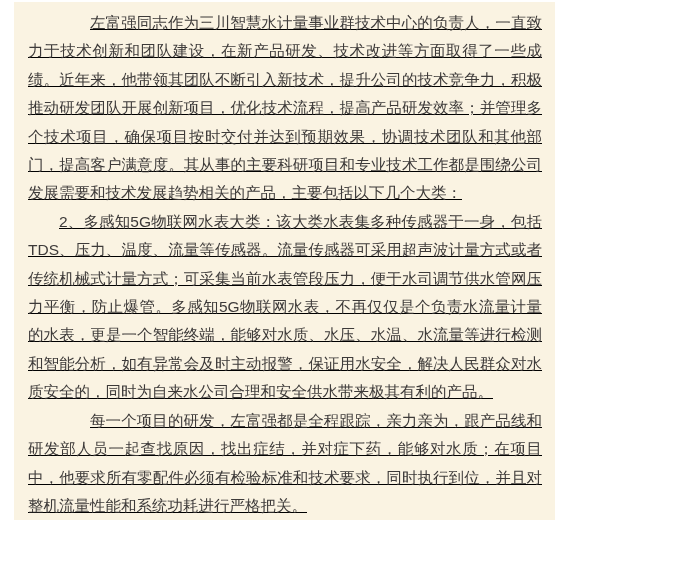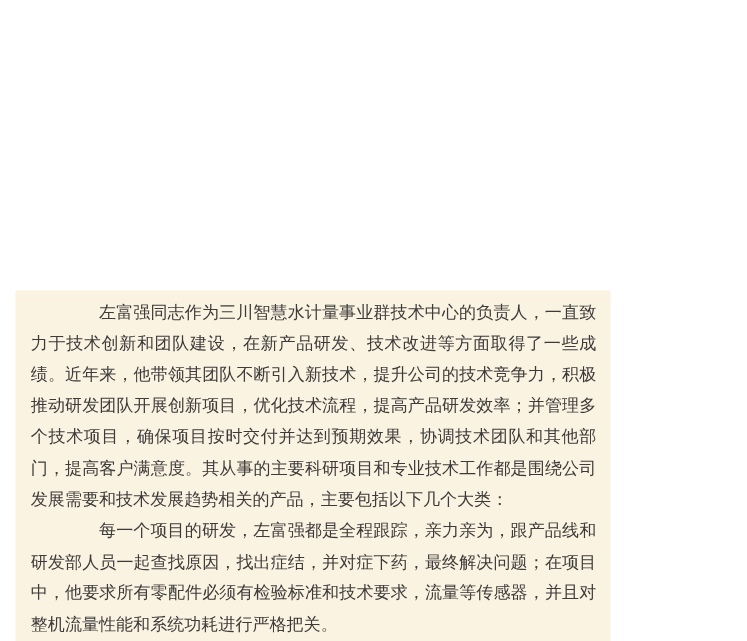--- a/index.html
+++ b/index.html
@@ -10,21 +10,22 @@
     overflow: hidden;
     background: #ffffff;
   }
   .page {
     box-sizing: border-box;
     width: 569px;
     height: 583px;
     background: #ffffff;
     padding: 2px 2px 0 2px;
     display: flex;
-    align-items: flex-end;
+    align-items: flex-start;
+    text-decoration: underline;
   }
   .red-edge {
     flex: 0 0 12px;
     width: 12px;
     background: #bd1413;
   }
   .content {
     flex: 1 1 auto;
     background: #faf3e2;
     padding: 7px 13px 0 14px;
@@ -42,16 +43,17 @@
   p.indent-wide { text-indent: 4em; }
   p.indent-normal { text-indent: 2em; }
 </style>
 </head>
 <body>
 
 <div class="page">
   <div class="red-edge"></div>
   <div class="content">
     <p class="para indent-wide">左富强同志作为三川智慧水计量事业群技术中心的负责人，一直致力于技术创新和团队建设，在新产品研发、技术改进等方面取得了一些成绩。近年来，他带领其团队不断引入新技术，提升公司的技术竞争力，积极推动研发团队开展创新项目，优化技术流程，提高产品研发效率；并管理多个技术项目，确保项目按时交付并达到预期效果，协调技术团队和其他部门，提高客户满意度。其从事的主要科研项目和专业技术工作都是围绕公司发展需要和技术发展趋势相关的产品，主要包括以下几个大类：</p>
-    <p class="para indent-wide">每一个项目的研发，左富强都是全程跟踪，亲力亲为，跟产品线和研发部人员一起查找原因，找出症结，并对症下药，最终解决问题；在项目中，他要求所有零配件必须有检验标准和技术要求，流量等传感器，并且对整机流量性能和系统功耗进行严格把关。</p>
+    <p class="para indent-normal">2、多感知5G物联网水表大类：该大类水表集多种传感器于一身，包括TDS、压力、温度、流量等传感器。流量传感器可采用超声波计量方式或者传统机械式计量方式；可采集当前水表管段压力，便于水司调节供水管网压力平衡，防止爆管。多感知5G物联网水表，不再仅仅是个负责水流量计量的水表，更是一个智能终端，能够对水质、水压、水温、水流量等进行检测和智能分析，如有异常会及时主动报警，保证用水安全，解决人民群众对水质安全的，同时为自来水公司合理和安全供水带来极其有利的产品。</p>
+    <p class="para indent-wide">每一个项目的研发，左富强都是全程跟踪，亲力亲为，跟产品线和研发部人员一起查找原因，找出症结，并对症下药，能够对水质；在项目中，他要求所有零配件必须有检验标准和技术要求，同时执行到位，并且对整机流量性能和系统功耗进行严格把关。</p>
   </div>
   <div class="red-edge"></div>
 </div>
 
 </body></html>

